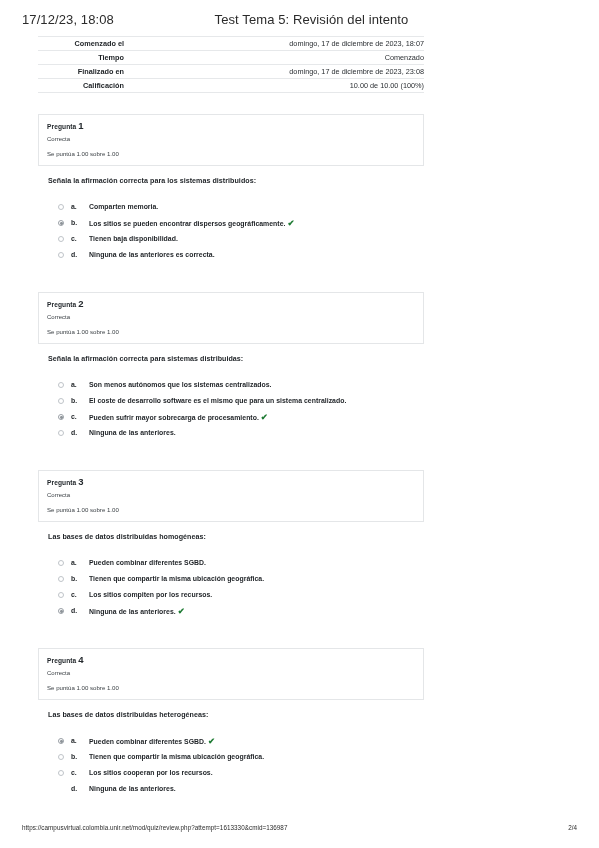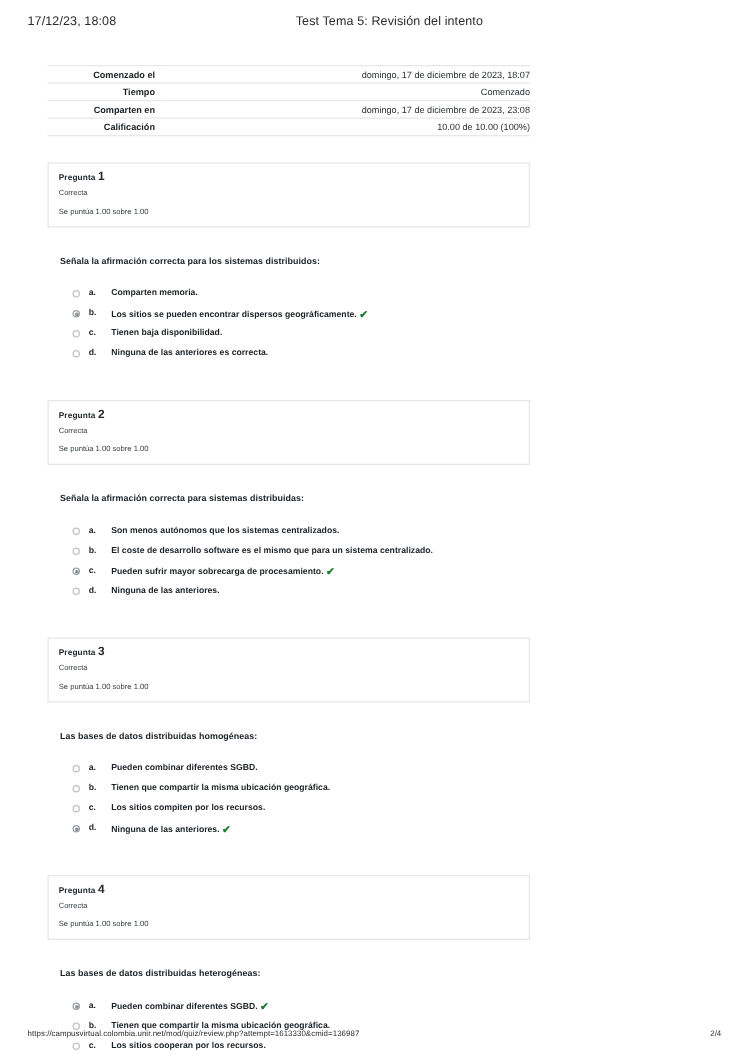--- a/index.html
+++ b/index.html
@@ -18,21 +18,21 @@
     overflow: hidden;
   }
 
   
   .print-header {
     position: absolute;
     top: 12px;
     left: 0;
     width: 549px;
     height: 14px;
-    font-size: 10px;
+    font-size: 13px;
     color: #2b2b2b;
     letter-spacing: 0.1px;
   }
   .print-header .ph-date {
     position: absolute;
     left: 22px;
     top: 0;
     white-space: nowrap;
   }
   .print-header .ph-title {
@@ -52,21 +52,20 @@
     width: 599px;
   }
 
   
   .summary {
     width: 386px;
     margin-left: 38px;
     border-collapse: collapse;
     font-size: 7.3px;
     border-top: 1px solid #e6e8ea;
-    margin-top: 16px;
   }
   .summary tr { height: 13px; }
   .summary th, .summary td {
     padding: 1.5px 0 1.5px 0;
     border-bottom: 1px solid #e6e8ea;
     vertical-align: middle;
     line-height: 10px;
   }
   .summary th {
     text-align: right;
@@ -116,21 +115,21 @@
     margin-bottom: 5px;
   }
   .qinfo .qgrade {
     font-size: 6.1px;
     color: #3b4045;
     line-height: 9px;
   }
 
   .qstem {
     margin-left: 48px;
-    margin-top: 22px;
+    margin-top: 10px;
     font-size: 7.1px;
     font-weight: bold;
     color: #1d2125;
     line-height: 10px;
     letter-spacing: 0.05px;
   }
 
   .answers {
     margin-top: 13px;
     margin-left: 58px;
@@ -229,21 +228,21 @@
     <tbody>
         <tr>
           <th>Comenzado el</th>
           <td>domingo, 17 de diciembre de 2023, 18:07</td>
         </tr>
         <tr>
           <th>Tiempo</th>
           <td>Comenzado</td>
         </tr>
         <tr>
-          <th>Comparten en</th>
+          <th>Finalizado en</th>
           <td>domingo, 17 de diciembre de 2023, 23:08</td>
         </tr>
         <tr>
           <th>Calificación</th>
           <td><span>10.00 de 10.00 (</span><b>100%</b><span>)</span></td>
         </tr>
       </tbody>
   </table>
 
   <div id="questions-root">

